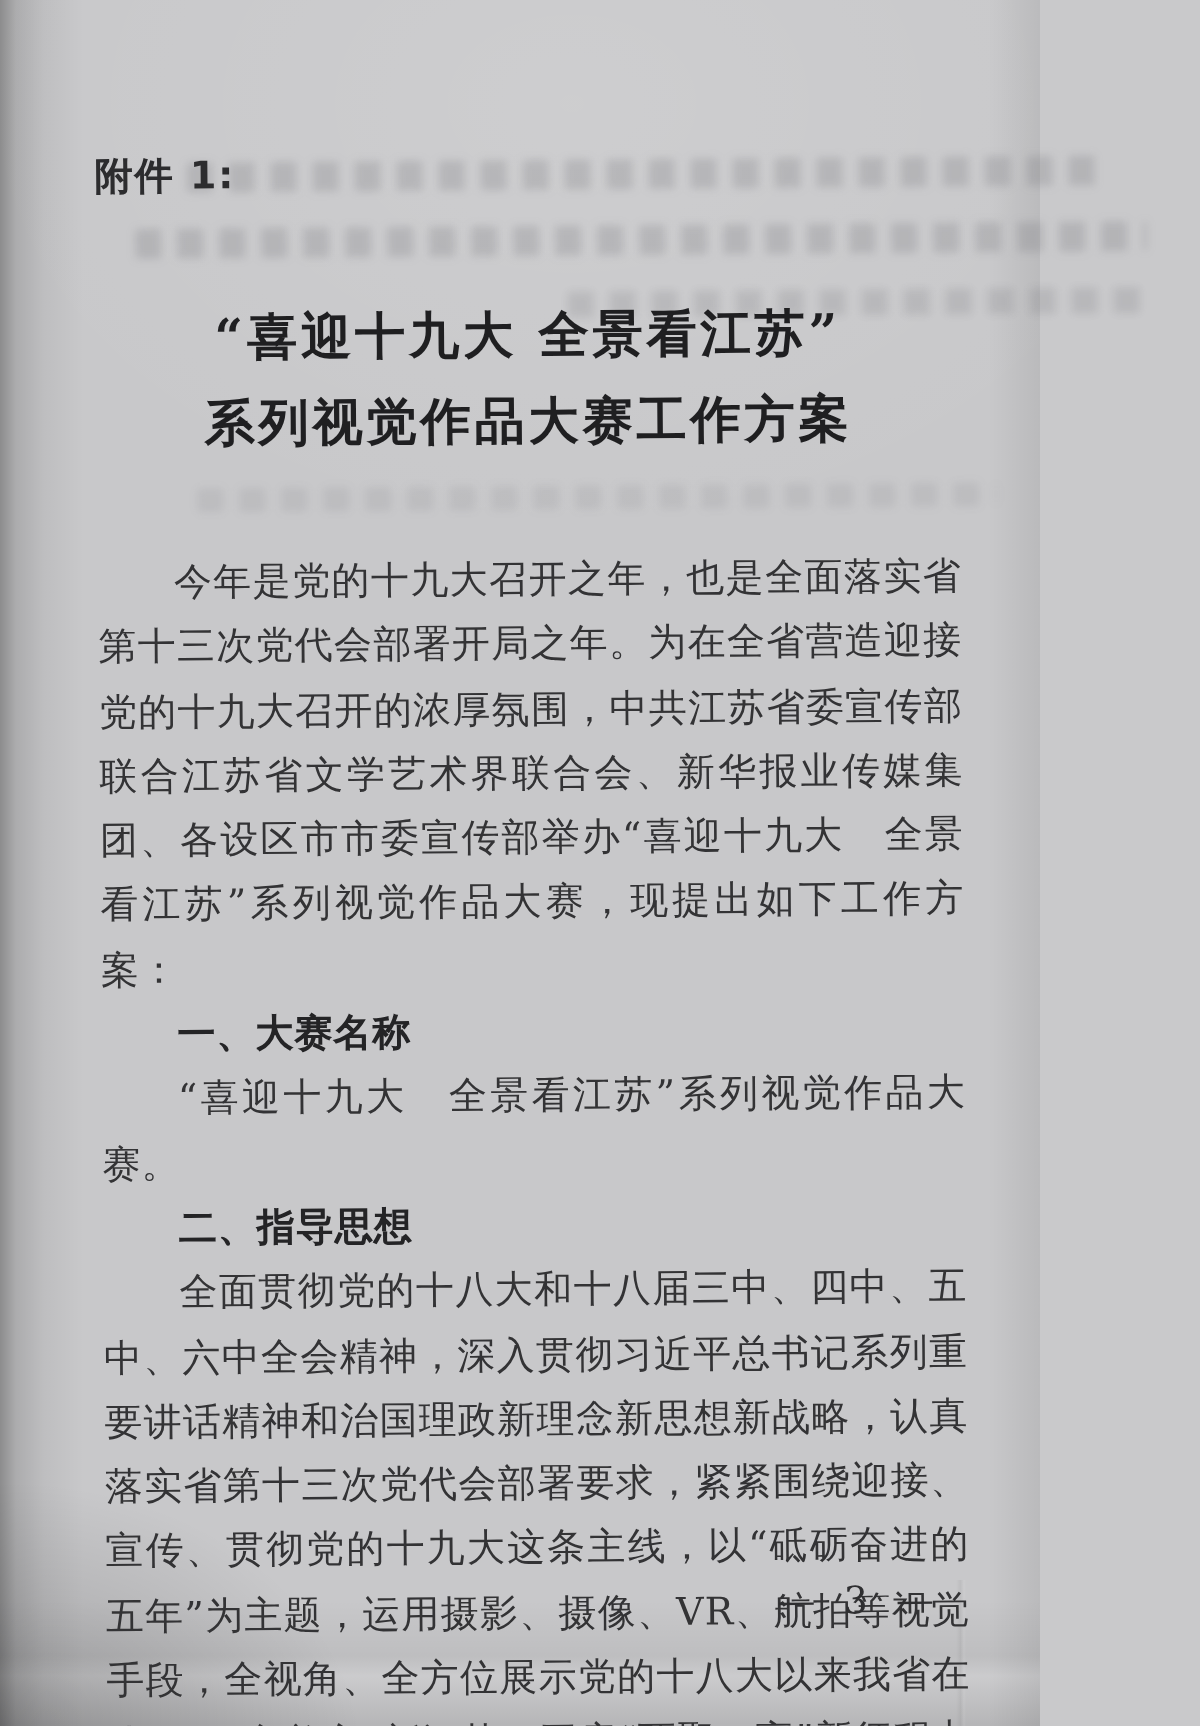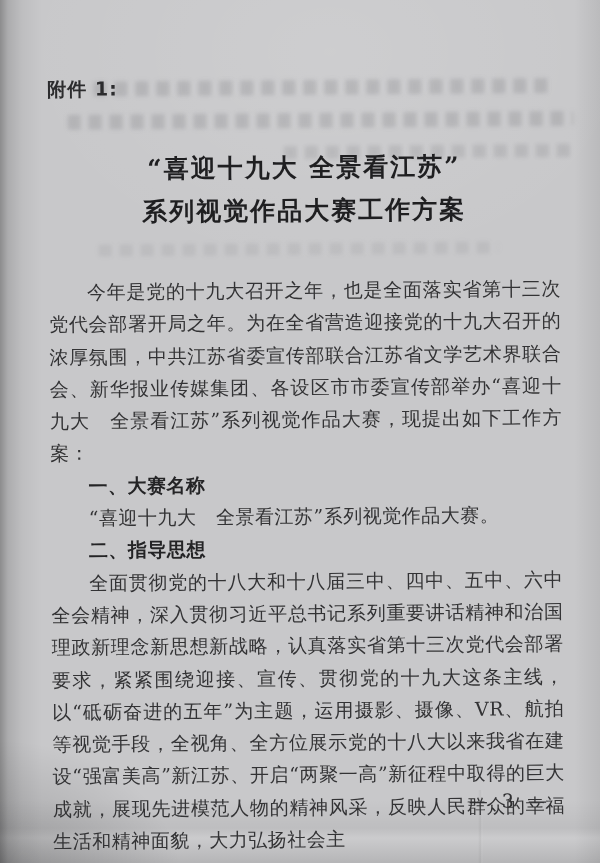--- a/index.html
+++ b/index.html
@@ -4,21 +4,21 @@
 <style>
   html, body { margin: 0; padding: 0; }
   body {
     width: 600px; height: 863px;
     overflow: hidden;
     background: #c9c9cb;
     font-family: "DejaVu Serif", serif;
   }
   .sheet {
     position: relative;
-    width: 600px; height: 863px;
+    width: 520px; height: 863px;
     background:
       
       radial-gradient(260px 200px at 0% 102%, rgba(0,0,0,0.22), rgba(0,0,0,0) 70%),
       
       linear-gradient(90deg, rgba(0,0,0,0.30) 0px, rgba(0,0,0,0.14) 8px, rgba(0,0,0,0.05) 22px, rgba(0,0,0,0) 42px),
       
       linear-gradient(270deg, rgba(0,0,0,0.07) 0px, rgba(0,0,0,0) 26px),
       
       linear-gradient(180deg, rgba(0,0,0,0) 800px, rgba(0,0,0,0.05) 828px, rgba(255,255,255,0.06) 838px, rgba(0,0,0,0.09) 862px),
       

